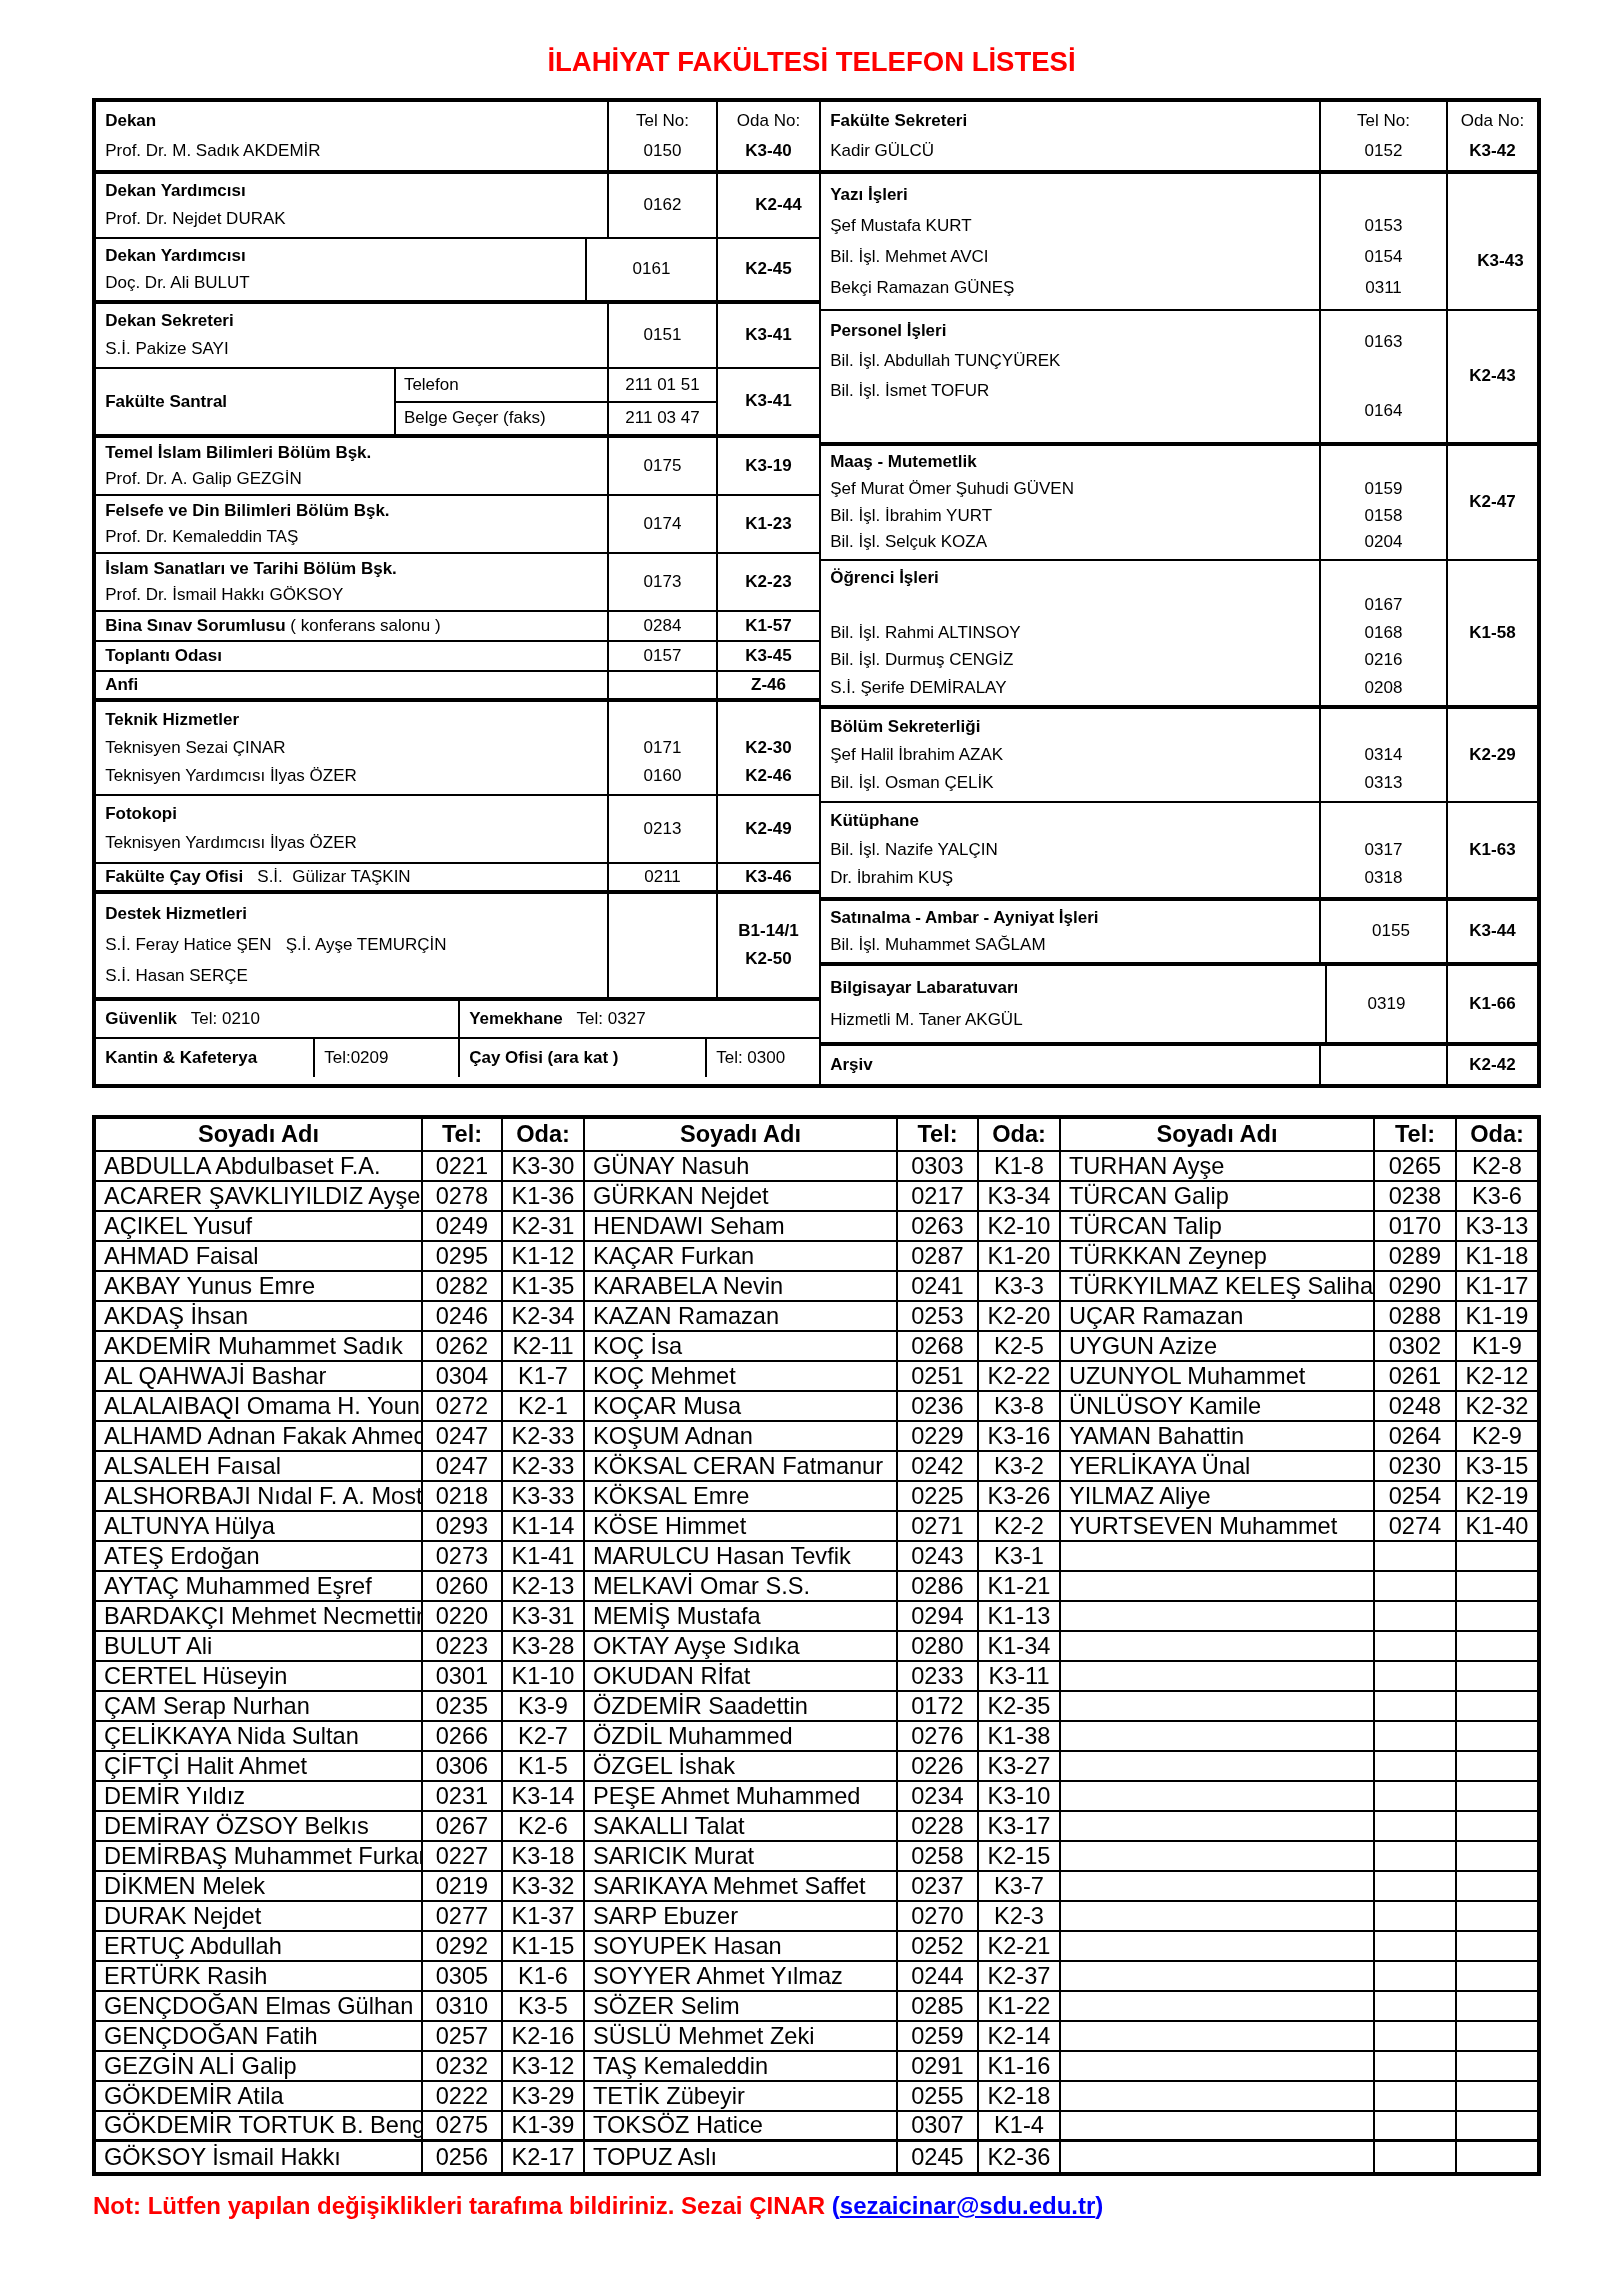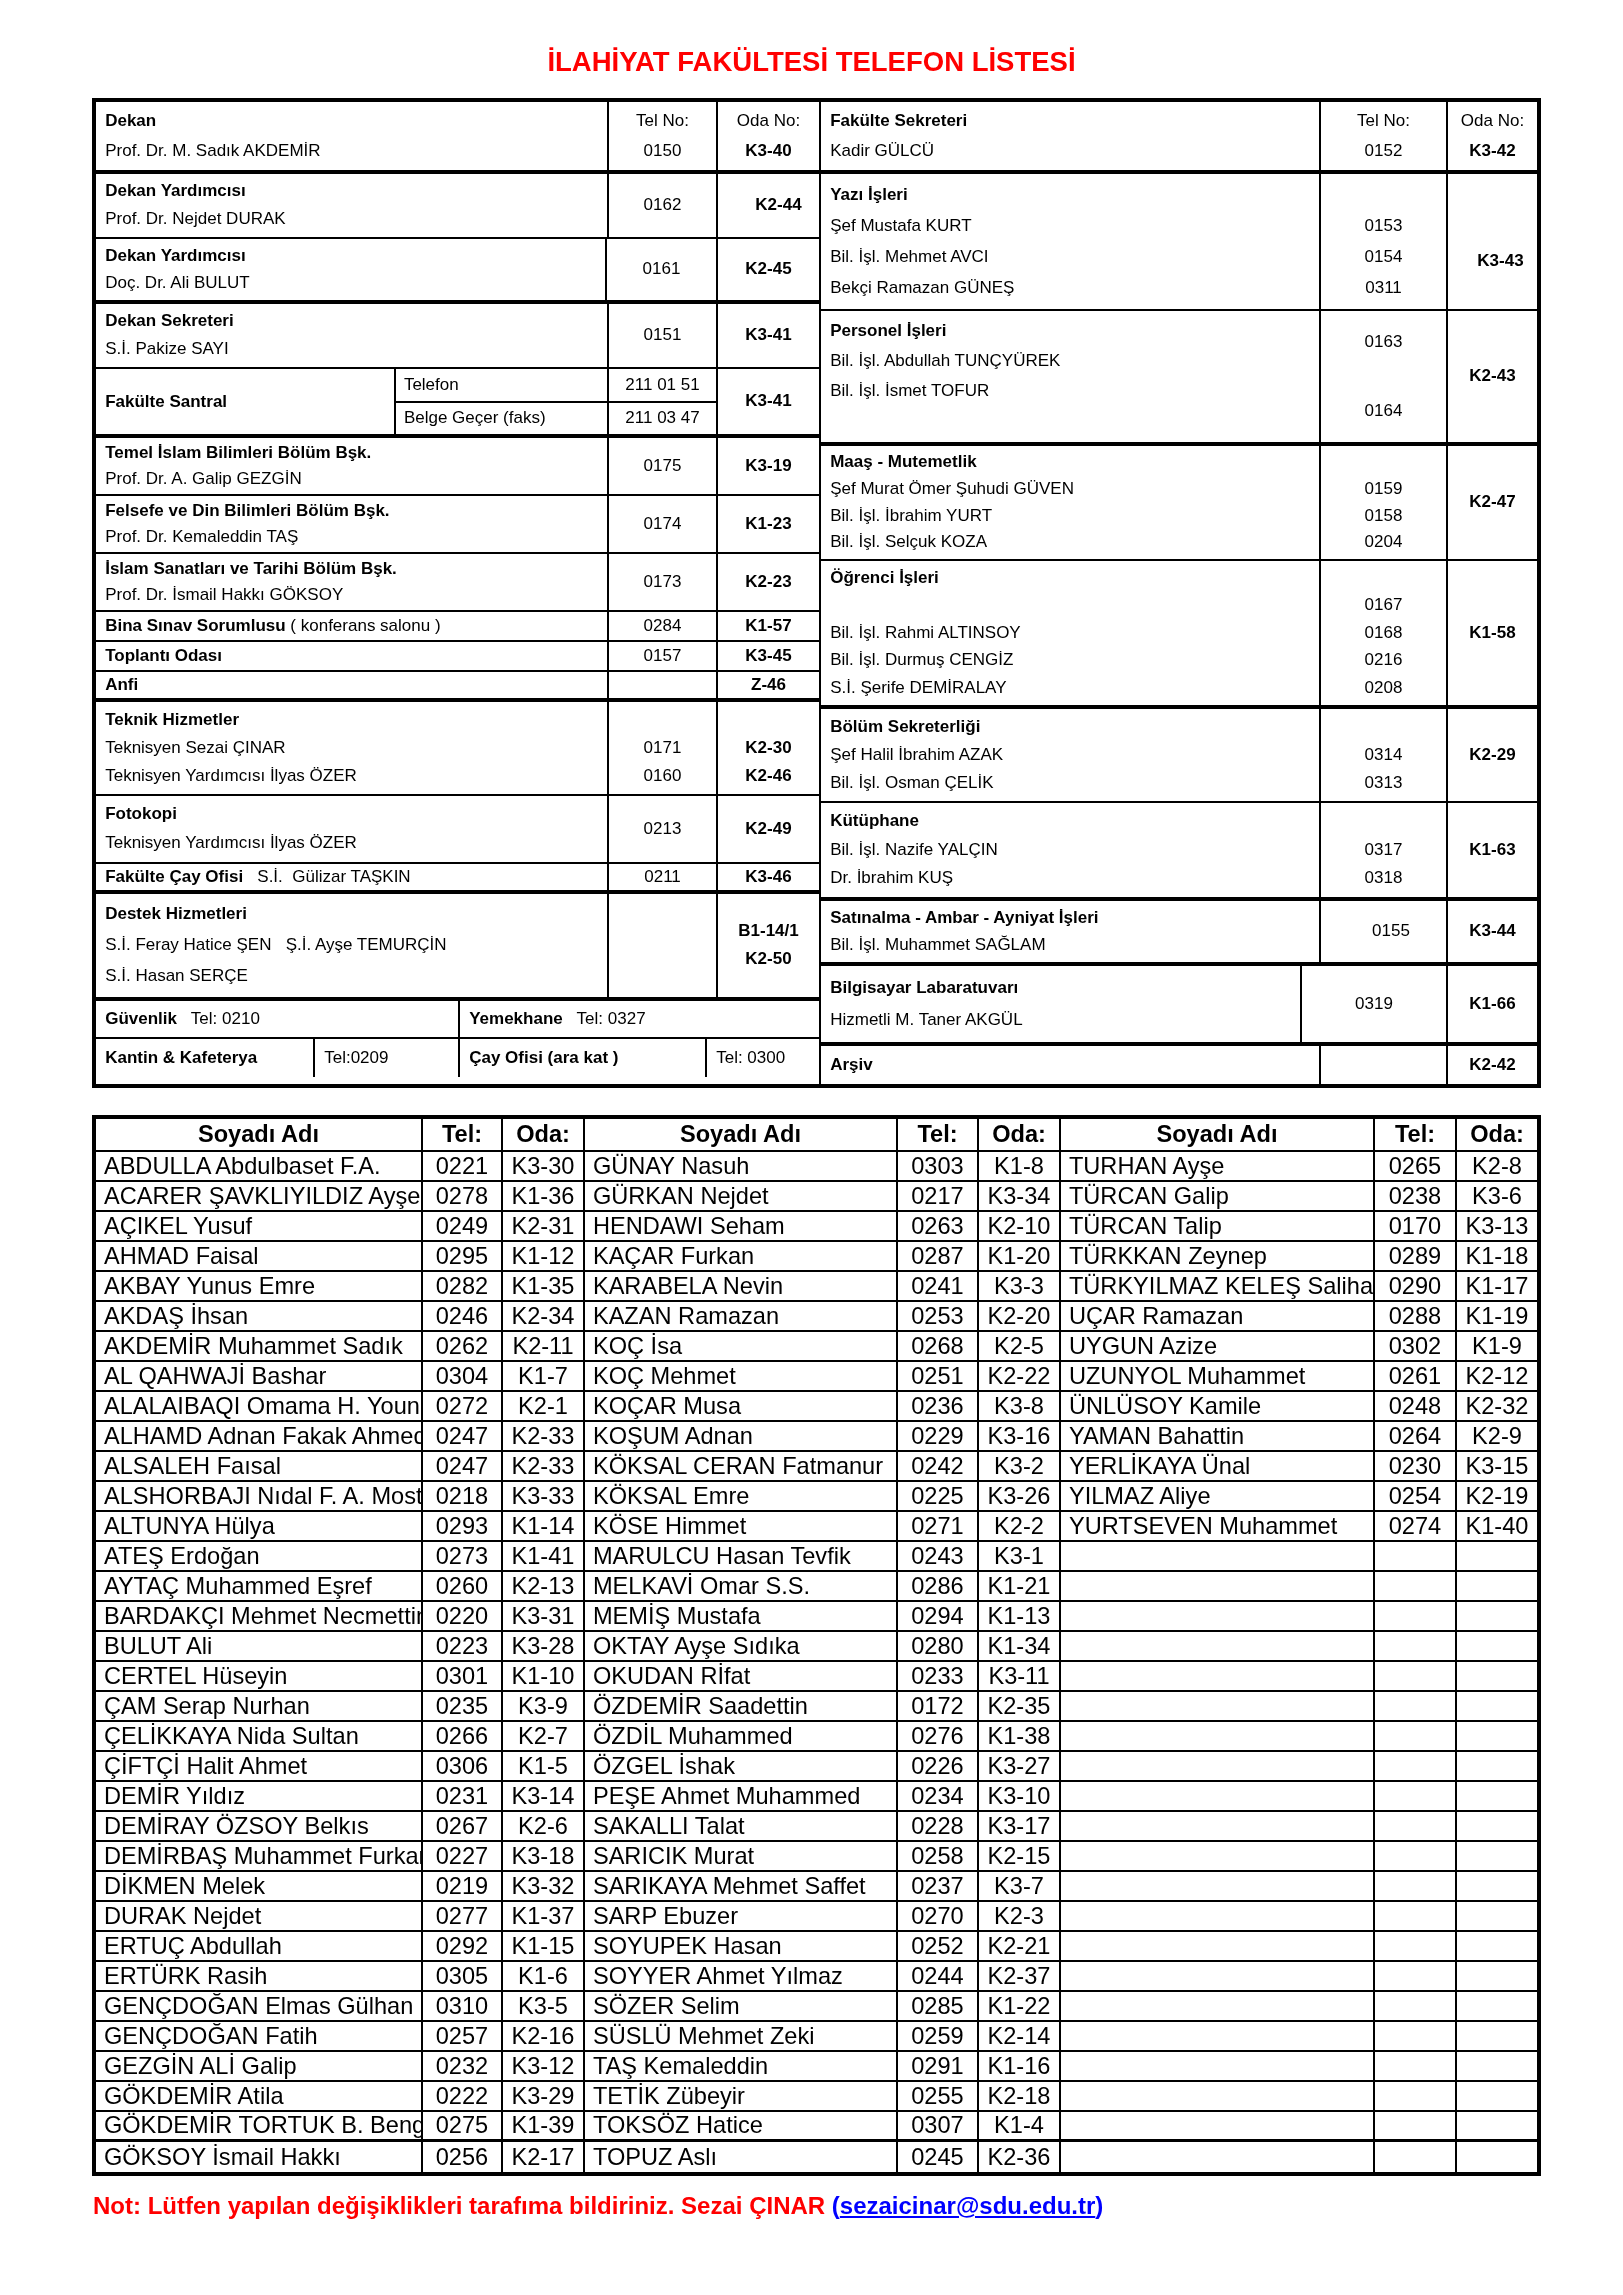--- a/index.html
+++ b/index.html
@@ -86,21 +86,21 @@
           </div>
           <div class="ocell" style="width: 101px;">
             <div class="nline b" style="padding-left: 0px; margin-left: 20px;">K2-44</div>
           </div>
         </div>
         <div class="trow thickb" style="height: 65px;">
           <div class="ncell">
             <div class="nline b">Dekan Yardımcısı</div>
             <div class="nline">Doç. Dr. Ali BULUT</div>
           </div>
-          <div class="tcell" style="width: 111px;">
+          <div class="tcell" style="width: 131px;">
             <div class="nline" style="padding-left: 0px;">0161</div>
           </div>
           <div class="ocell" style="width: 101px;">
             <div class="nline b" style="padding-left: 0px;">K2-45</div>
           </div>
         </div>
         <div class="trow" style="height: 65px;">
           <div class="ncell">
             <div class="nline b">Dekan Sekreteri</div>
             <div class="nline">S.İ. Pakize SAYI</div>
@@ -387,21 +387,21 @@
           </div>
           <div class="ocell" style="width: 89px;">
             <div class="nline b" style="padding-left: 0px;">K3-44</div>
           </div>
         </div>
         <div class="trow thickb" style="height: 80px;">
           <div class="ncell">
             <div class="nline b">Bilgisayar Labaratuvarı</div>
             <div class="nline">Hizmetli M. Taner AKGÜL</div>
           </div>
-          <div class="tcell" style="width: 146px; align-items: center;">
+          <div class="tcell" style="width: 121px; align-items: center;">
             <div class="nline" style="padding-left: 0px;">0319</div>
           </div>
           <div class="ocell" style="width: 89px;">
             <div class="nline b" style="padding-left: 0px;">K1-66</div>
           </div>
         </div>
         <div class="trow" style="height: 38px;">
           <div class="ncell">
             <div class="nline b">Arşiv</div>
           </div>

